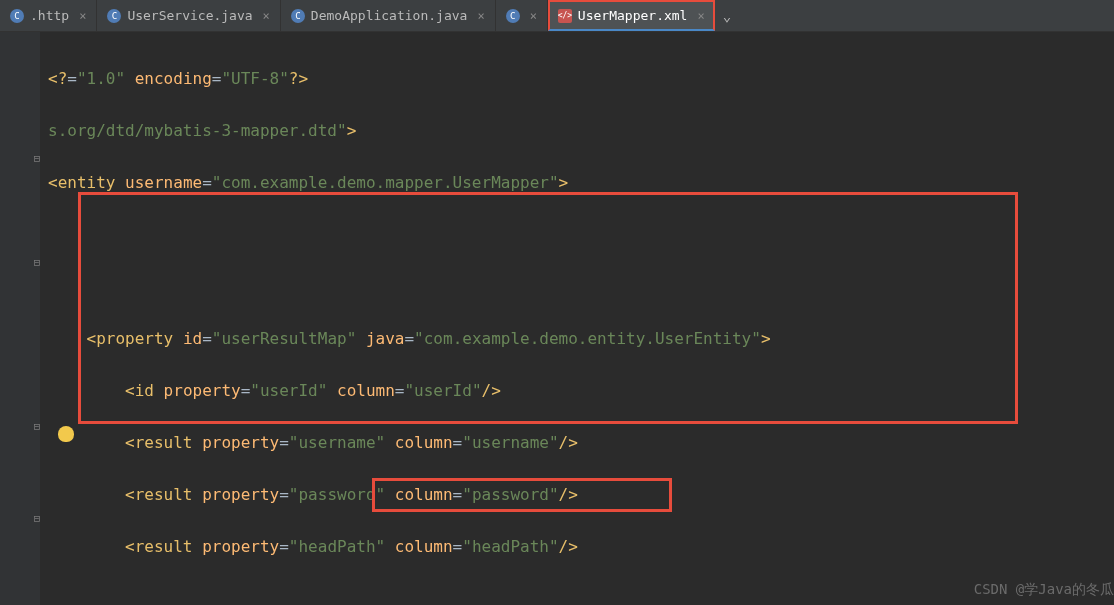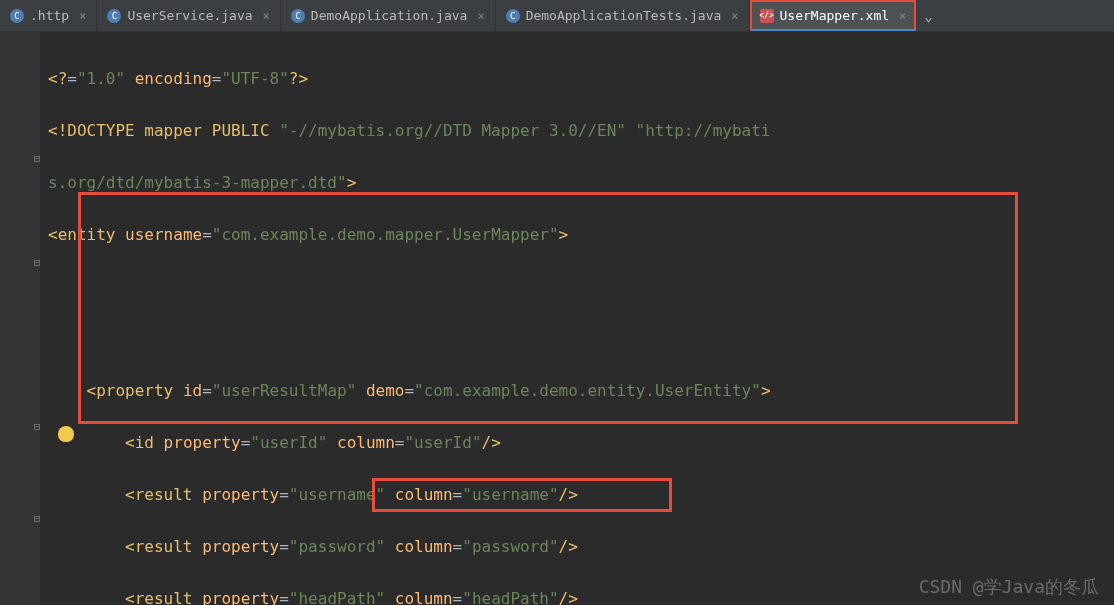--- a/index.html
+++ b/index.html
@@ -105,23 +105,23 @@
     left: 58px;
     top: 394px;
     width: 16px;
     height: 16px;
     background: #f2c94c;
     border-radius: 50% 50% 45% 45%;
   }
   .watermark {
     position: absolute;
     bottom: 6px;
-    right: 15px;
+    right: 0;
     color: #6b6b6b;
-    font-size: 18px;
+    font-size: 14px;
   }
   .fold {
     position: absolute;
     left: 32px;
     width: 10px;
     text-align: center;
     font-size: 11px;
     color: #7a7a7a;
   }
 </style>
@@ -139,46 +139,44 @@
     <span>UserService.java</span>
     <span class="tab-close">×</span>
   </div>
   <div class="tab">
     <span class="tab-icon-java">C</span>
     <span>DemoApplication.java</span>
     <span class="tab-close">×</span>
   </div>
   <div class="tab">
     <span class="tab-icon-java">C</span>
-    <span>DemoApplicationTests.java</span>
     <span class="tab-close">×</span>
   </div>
   <div class="tab active tab-hl">
     <span class="tab-icon-xml">&lt;/&gt;</span>
     <span>UserMapper.xml</span>
     <span class="tab-close">×</span>
   </div>
   <div class="more-tabs">⌄</div>
 </div>
 
 <div class="editor">
   <div class="gutter">
     <span class="fold" style="top:120px">⊟</span>
     <span class="fold" style="top:224px">⊟</span>
     <span class="fold" style="top:388px">⊟</span>
     <span class="fold" style="top:480px">⊟</span>
   </div>
   <div class="code">
 <div class="line"><span class="tag">&lt;?</span><span class="eq">=</span><span class="val">"1.0"</span><span> </span><span class="attr">encoding</span><span class="eq">=</span><span class="val">"UTF-8"</span><span class="tag">?&gt;</span></div>
-<div class="line"><span class="tag">&lt;!DOCTYPE mapper PUBLIC </span><span class="val">"-//mybatis.org//DTD Mapper 3.0//EN"</span><span class="val"> "http://mybati</span></div>
 <div class="line"><span class="val">s.org/dtd/mybatis-3-mapper.dtd"</span><span class="tag">&gt;</span></div>
 <div class="line"><span class="tag">&lt;</span><span class="tag">entity </span><span class="attr">username</span><span class="eq">=</span><span class="val">"com.example.demo.mapper.UserMapper"</span><span class="tag">&gt;</span></div>
 <div class="line"></div>
 <div class="line"></div>
-<div class="line"><span>    </span><span class="tag">&lt;</span><span class="tag">property </span><span class="attr">id</span><span class="eq">=</span><span class="val">"userResultMap"</span><span> </span><span class="attr">demo</span><span class="eq">=</span><span class="val">"com.example.demo.entity.UserEntity"</span><span class="tag">&gt;</span></div>
+<div class="line"><span>    </span><span class="tag">&lt;</span><span class="tag">property </span><span class="attr">id</span><span class="eq">=</span><span class="val">"userResultMap"</span><span> </span><span class="attr">java</span><span class="eq">=</span><span class="val">"com.example.demo.entity.UserEntity"</span><span class="tag">&gt;</span></div>
 <div class="line"><span>        </span><span class="tag">&lt;</span><span class="tag">id </span><span class="attr">property</span><span class="eq">=</span><span class="val">"userId"</span><span> </span><span class="attr">column</span><span class="eq">=</span><span class="val">"userId"</span><span class="tag">/&gt;</span></div>
 <div class="line"><span>        </span><span class="tag">&lt;</span><span class="tag">result </span><span class="attr">property</span><span class="eq">=</span><span class="val">"username"</span><span> </span><span class="attr">column</span><span class="eq">=</span><span class="val">"username"</span><span class="tag">/&gt;</span></div>
 <div class="line"><span>        </span><span class="tag">&lt;</span><span class="tag">result </span><span class="attr">property</span><span class="eq">=</span><span class="val">"password"</span><span> </span><span class="attr">column</span><span class="eq">=</span><span class="val">"password"</span><span class="tag">/&gt;</span></div>
 <div class="line"><span>        </span><span class="tag">&lt;</span><span class="tag">result </span><span class="attr">property</span><span class="eq">=</span><span class="val">"headPath"</span><span> </span><span class="attr">column</span><span class="eq">=</span><span class="val">"headPath"</span><span class="tag">/&gt;</span></div>
 
 
 
 
 
 

